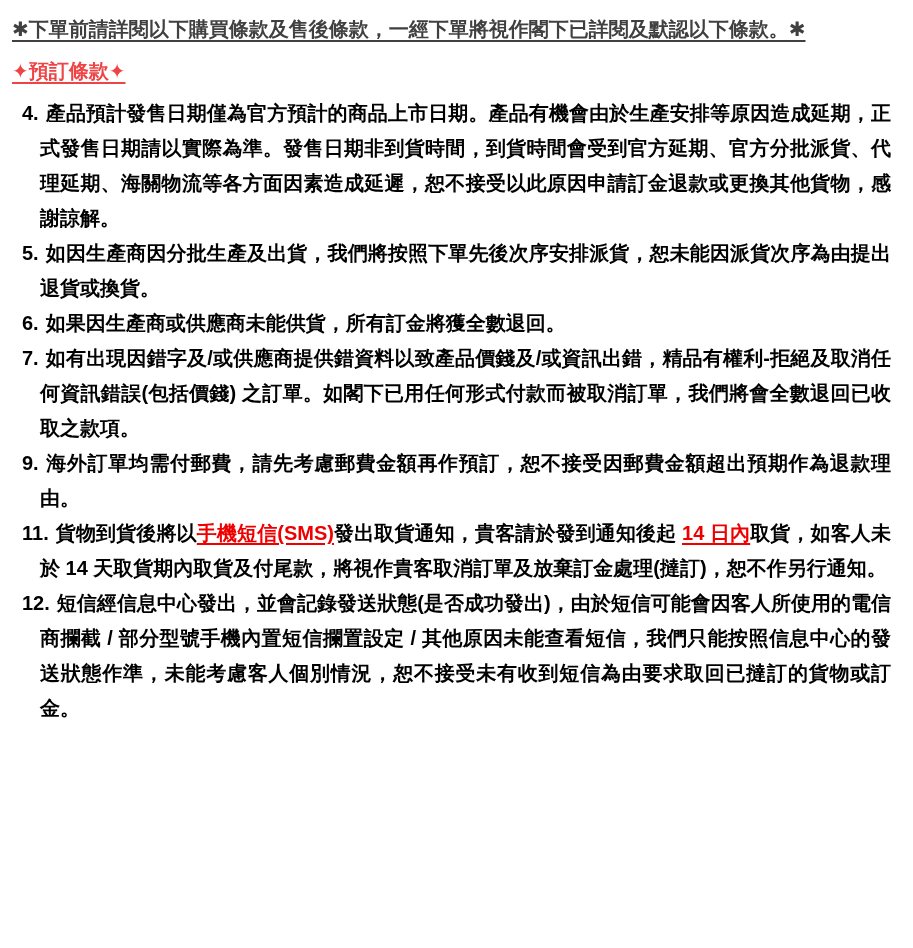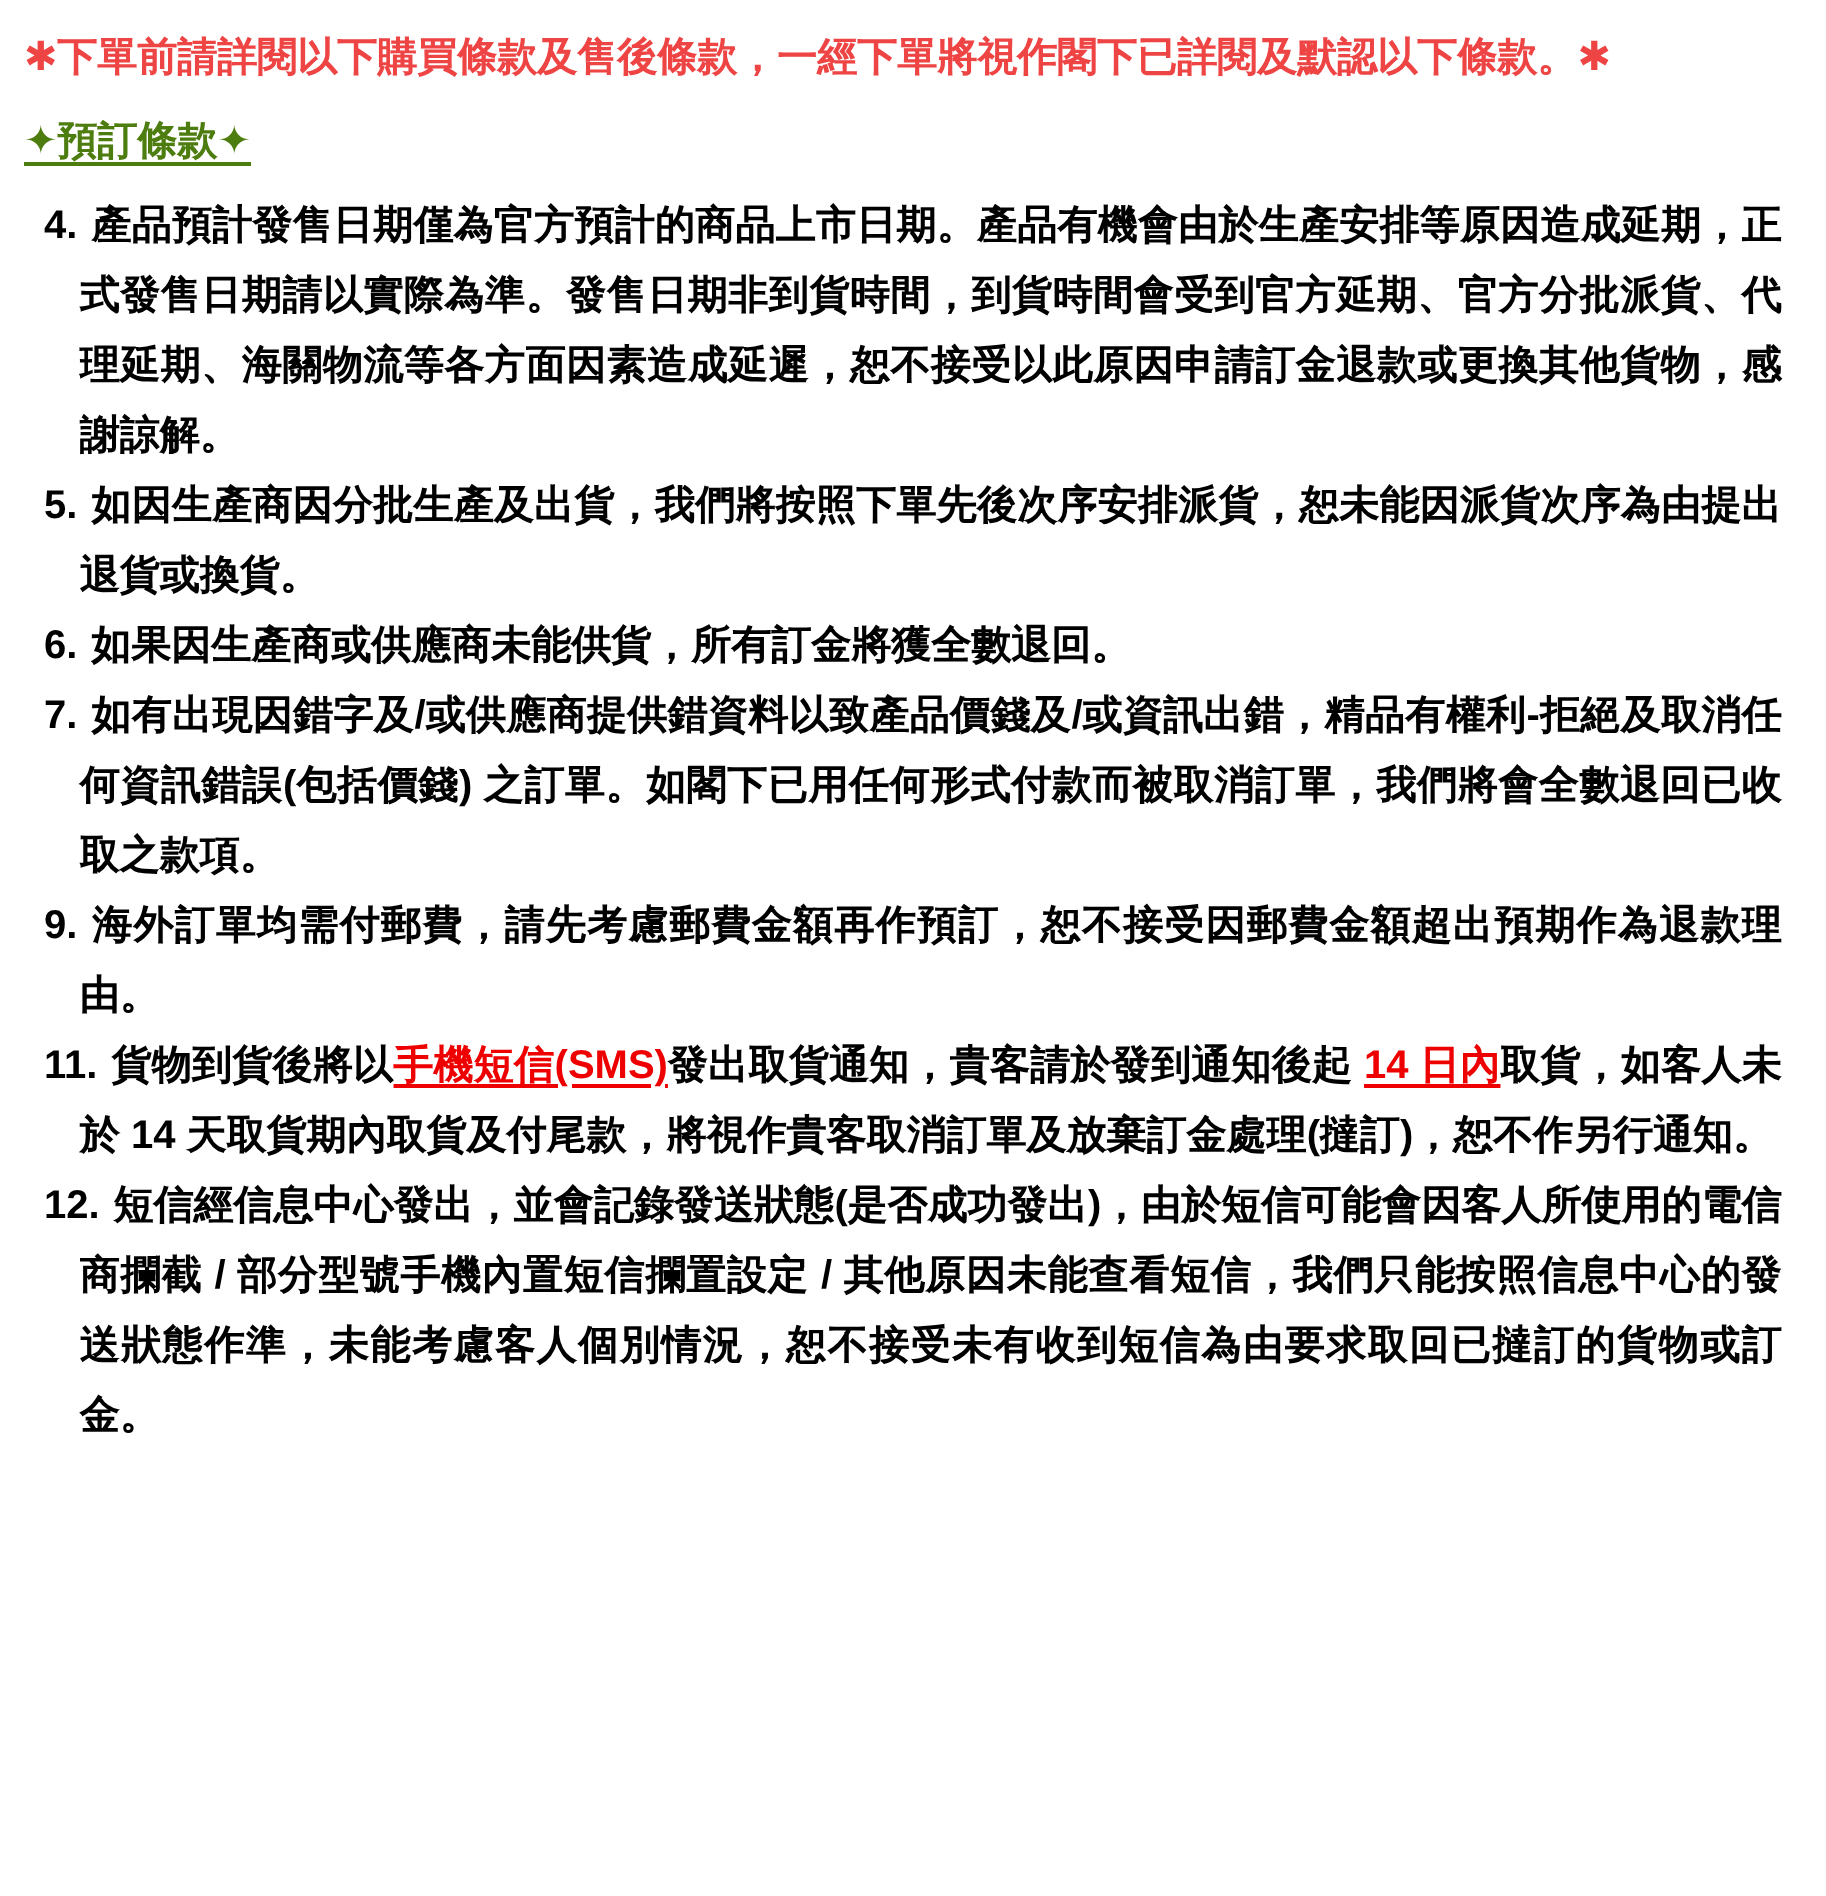--- a/index.html
+++ b/index.html
@@ -6,29 +6,30 @@
   body {
     width: 913px; height: 948px; overflow: hidden; box-sizing: border-box;
     padding: 12px 22px 10px 12px;
     font-family: "Liberation Sans", "DejaVu Sans", sans-serif;
     font-weight: 700;
     font-size: 20px;
     line-height: 35px;
     color: #000000;
   }
   .notice-header {
-    color: #ef4444;
+    color: #404040;
+    text-decoration: underline;
     text-decoration-thickness: 2px;
     text-underline-offset: 4px;
     margin-bottom: 7px;
     white-space: nowrap;
   }
   .section-title {
     display: inline-block;
-    color: #4d7c0f;
+    color: #ef4444;
     text-decoration: underline;
     text-decoration-thickness: 2px;
     text-underline-offset: 4px;
   }
   .title-row { margin-bottom: 7px; }
   ol.terms { list-style: none; margin: 0; padding: 0; }
   ol.terms li {
     padding-left: 28px;
     text-indent: -18px;
     text-align: justify;

